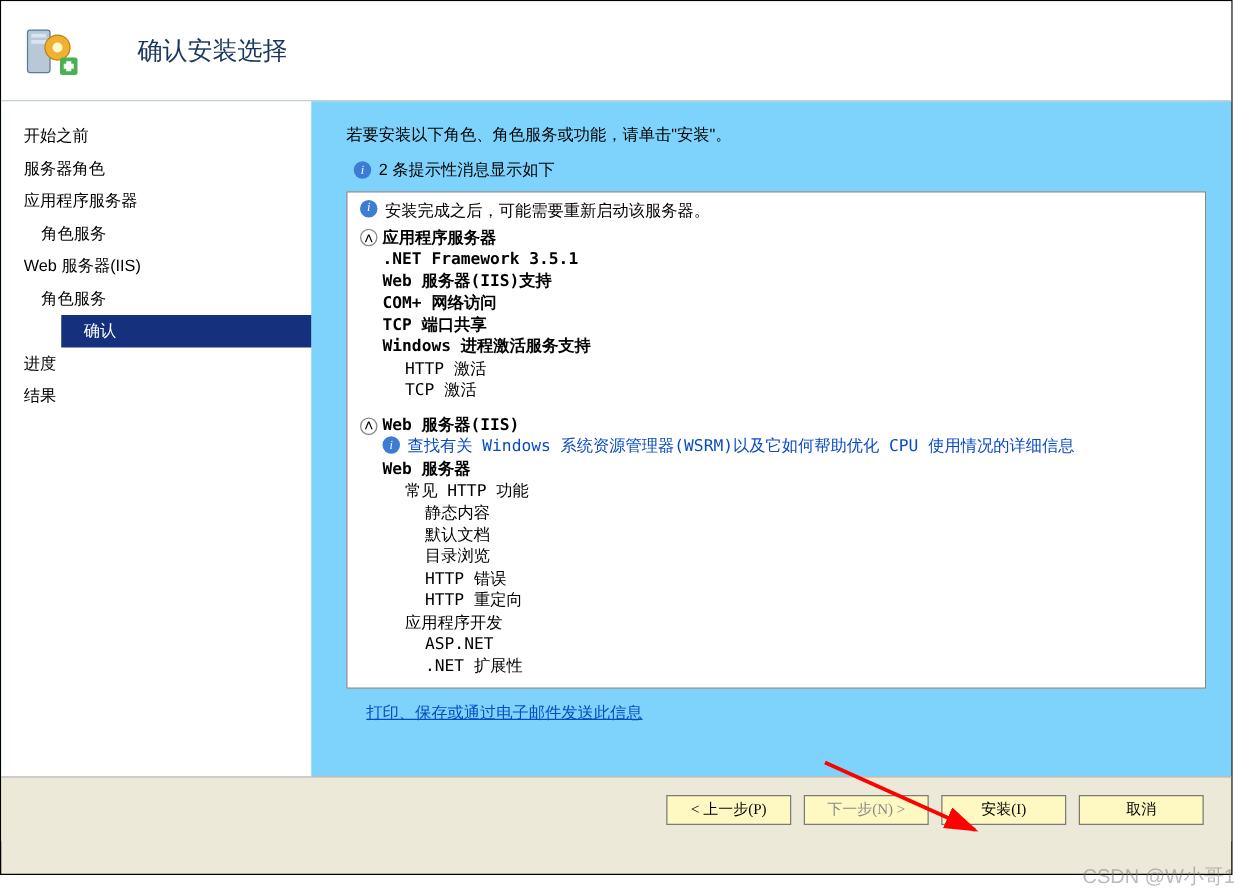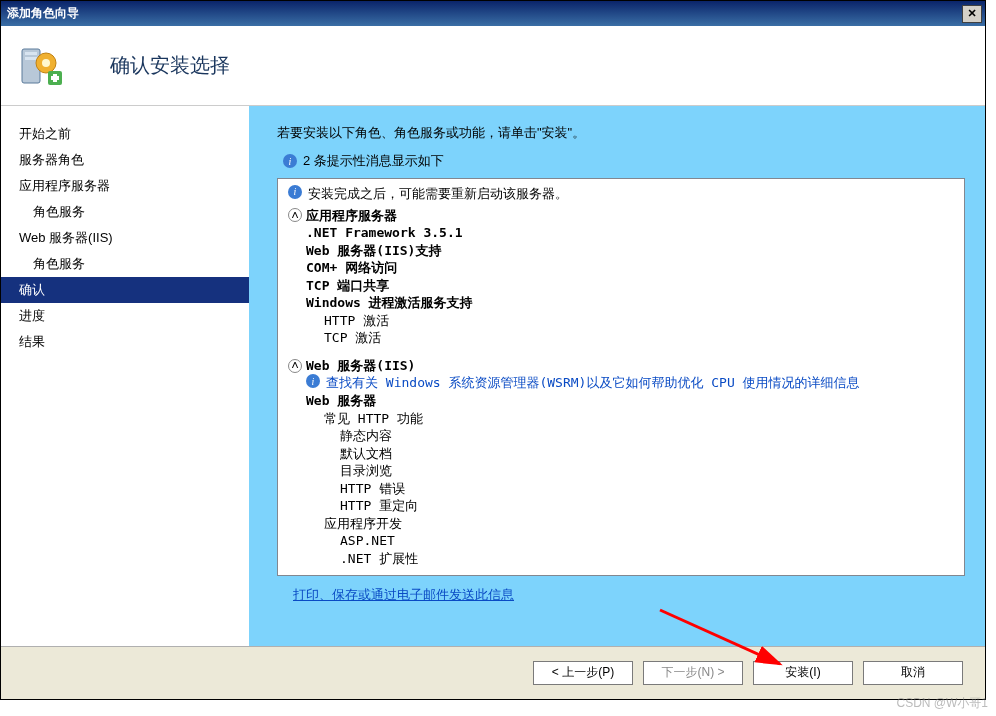--- a/index.html
+++ b/index.html
@@ -8,51 +8,47 @@
 .titlebar { height: 25px; background: linear-gradient(#0a246a, #3a6ea5); color: #fff; display: flex; align-items: center; padding-left: 6px; font-size: 12px; font-weight: bold; }
 .titlebar-text { flex: 1; }
 .close-btn { width: 20px; height: 18px; background: #d4d0c8; border: 1px solid #404040; color: #000; display: flex; align-items: center; justify-content: center; font-family: Arial; font-size: 11px; font-weight: bold; margin-right: 3px; cursor: pointer; }
 .header { height: 80px; background: #fff; border-bottom: 1px solid #ccc; display: flex; align-items: center; padding-left: 15px; gap: 24px; }
 .header-icon { width: 50px; height: 50px; margin-right: 20px; position: relative; }
 .header-title { font-size: 20px; color: #1a365d; }
 .body-area { display: flex; height: 540px; background: #7dd3fc; }
 .sidebar { width: 248px; background: #fff; padding-top: 15px; }
 .sidebar-item { padding: 4px 0 4px 18px; color: #000; font-size: 13px; cursor: pointer; }
 .sidebar-item.indent { padding-left: 32px; }
-.sidebar-item.selected { background: #15317e; color: #fff; }
+.sidebar-item.selected { background: #15317e; color: #fff; margin-left: 48px; }
 .content { flex: 1; padding: 18px 20px 10px 28px; display: flex; flex-direction: column; }
 .instruction { font-size: 13px; margin-bottom: 10px; }
 .info-line { display: flex; align-items: center; font-size: 13px; margin-bottom: 8px; padding-left: 6px; }
 .info-icon { width: 14px; height: 14px; border-radius: 50%; background: #3b7cd4; color: #fff; display: inline-flex; align-items: center; justify-content: center; font-size: 10px; font-family: Georgia, serif; font-style: italic; margin-right: 6px; flex-shrink: 0; }
 .detail-box { border: 1px solid #828790; height: 398px; overflow-y: auto; background: #fff; padding: 6px 10px; font-size: 13px; line-height: 1.35; }
 .detail-box .row { display: flex; align-items: flex-start; }
 .collapse-icon { width: 14px; height: 14px; border: 1px solid #888; border-radius: 50%; display: inline-flex; align-items: center; justify-content: center; font-size: 13px; font-family: Arial; margin-right: 4px; flex-shrink: 0; line-height: 1; }
 .bold { font-weight: bold; font-family: SimSun, monospace; }
 .mono { font-family: SimSun, monospace; }
 .blue-link { color: #0a4bc4; }
 .ind1 { padding-left: 18px; }
 .ind2 { padding-left: 36px; }
 .ind3 { padding-left: 52px; }
 .section-head { display: flex; align-items: center; margin-top: 4px; }
 .link-line { margin-top: 10px; margin-left: 16px; }
 .link-line a { color: #0a4bc4; text-decoration: underline; font-size: 13px; }
 .footer { height: 52px; border-top: 1px solid #b0b0b0; display: flex; align-items: center; justify-content: flex-end; padding-right: 22px; gap: 10px; background: #ece9d8; }
-.btn { min-width: 100px; height: 24px; font-size: 12px; background: #ffffff; border: 1px solid #7a7a7a; cursor: pointer; padding: 0 10px; }
+.btn { min-width: 100px; height: 24px; font-size: 12px; background: #fef9c3; border: 1px solid #7a7a7a; cursor: pointer; padding: 0 10px; font-family: Liberation Serif, serif; }
 .btn:disabled { color: #888; cursor: default; }
 .arrow { position: absolute; pointer-events: none; }
-.watermark { position: absolute; right: 8px; bottom: 4px; color: rgba(120,120,120,0.5); font-size: 12px; }
+.watermark { position: absolute; right: 8px; bottom: 4px; color: rgba(120,120,120,0.5); font-size: 16px; }
 </style>
 </head>
 <body>
 
 <div class="window">
-  <div class="titlebar">
-    <span class="titlebar-text">添加角色向导</span>
-    <div class="close-btn">✕</div>
-  </div>
 
   <div class="header">
     <div class="header-icon">
       <svg viewBox="0 0 50 50" width="50" height="50">
         <rect x="6" y="8" width="18" height="34" rx="2" fill="#b8c8d8" stroke="#5a7a9a"></rect>
         <rect x="9" y="11" width="12" height="3" fill="#d8e4f0"></rect>
         <rect x="9" y="16" width="12" height="3" fill="#d8e4f0"></rect>
         <circle cx="30" cy="22" r="10" fill="#f0b030" stroke="#c08010"></circle>
         <circle cx="30" cy="22" r="4" fill="#fff8d0"></circle>
         <rect x="32" y="30" width="14" height="14" rx="2" fill="#4caf50"></rect>

